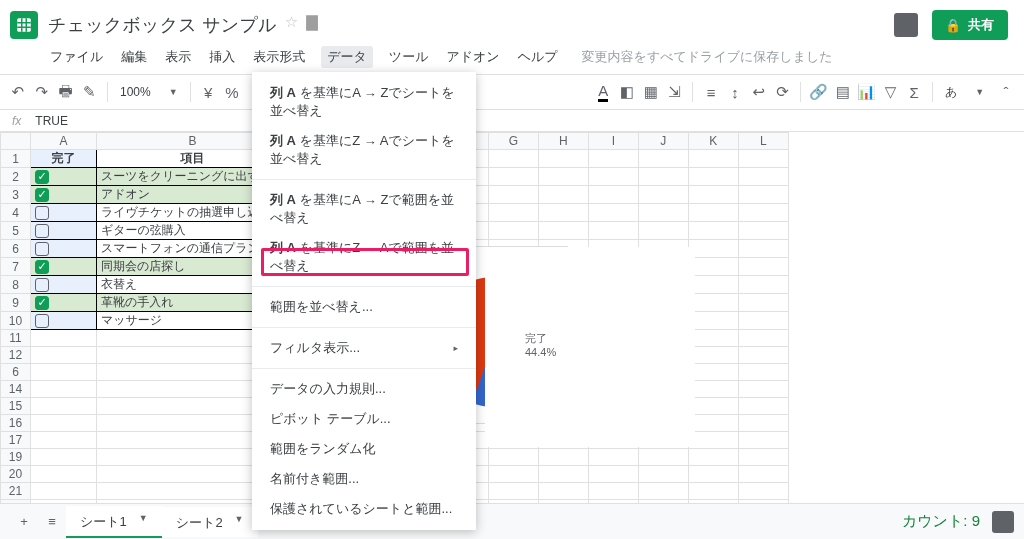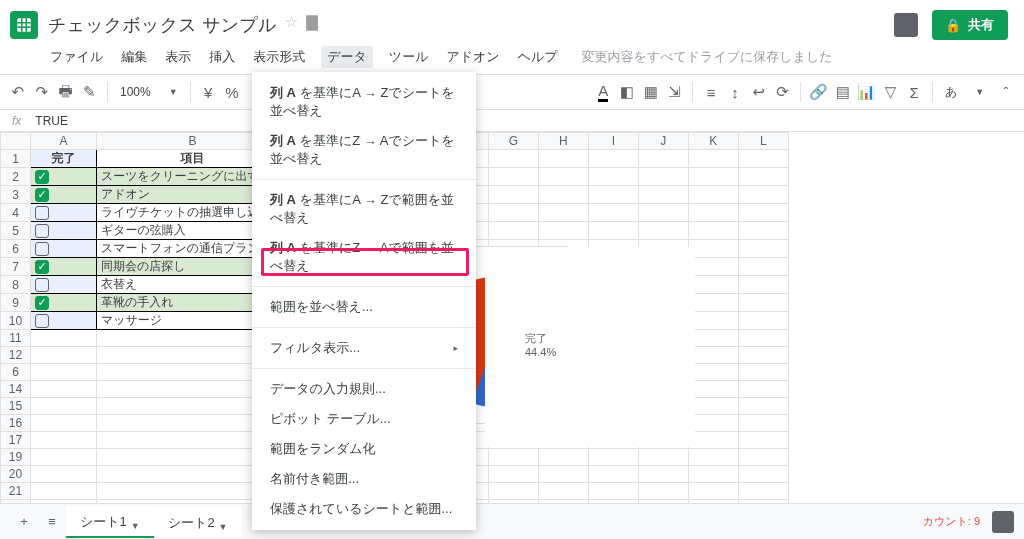--- a/index.html
+++ b/index.html
@@ -46,24 +46,24 @@
   .dd-item.ico::before{content:"";position:absolute;left:8px;top:50%;transform:translateY(-50%);width:14px;height:14px}
   .dd-item.filter::before{content:"▼";font-size:10px;color:#5f6368;width:auto;height:auto}
   .dd-sep{height:1px;background:#e8eaed;margin:5px 0}
   .hl{position:absolute;left:261px;top:248px;width:208px;height:28px;border:3px solid #e91e63;border-radius:2px;z-index:25;pointer-events:none}
   .chart{position:absolute;left:308px;top:114px;width:260px;height:178px;border:1px solid #dadce0;background:#fff;z-index:5}
   .pie{position:absolute;left:120px;top:30px;width:130px;height:130px;border-radius:50%;background:conic-gradient(#3366cc 0 200deg,#dc3912 200deg 360deg);}
   .pie-mask{position:absolute;left:176px;top:0;width:210px;height:200px;background:#fff}
   .chart-lbl{position:absolute;left:216px;top:84px;font-size:11px;color:#5f6368;line-height:1.3}
   .statusbar{position:absolute;left:0;right:0;bottom:0;height:36px;border-top:1px solid #e0e0e0;background:#f8f9fa;display:flex;align-items:center;padding:0 10px;font-size:13px;color:#3c4043}
   .sb-btn{width:28px;height:28px;display:flex;align-items:center;justify-content:center;color:#5f6368;border-radius:3px}
-  .tab{padding:5px 14px;background:#fff;border-radius:0;border-top:2px solid transparent;display:flex;align-items:flex-end;gap:4px;color:#3c4043}
+  .tab{padding:5px 14px;background:#fff;border-radius:0;border-top:2px solid transparent;display:flex;align-items:flex-start;gap:12px;color:#3c4043}
   .tab.active{border-bottom:2px solid #0f9d58;background:#fff;font-weight:500}
   .tab .tcar{font-size:9px;color:#5f6368}
-  .count{margin-left:auto;font-size:11px;color:#ef4444}
+  .count{margin-left:auto;font-size:15px;color:#15803d}
   .explore{width:22px;height:22px;background:#5f6368;border-radius:3px;margin-left:12px}
   .titlebar-row2{display:flex;}
 </style>
 </head>
 <body>
 
 <div class="titlebar">
   <div class="logo">
     <svg viewBox="0 0 24 24">
         <rect x="3" y="3" width="18" height="18" rx="2" fill="#fff"></rect>

